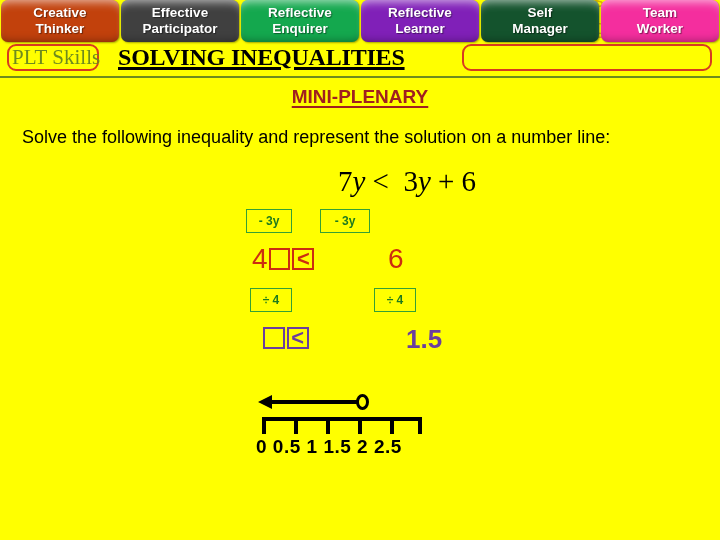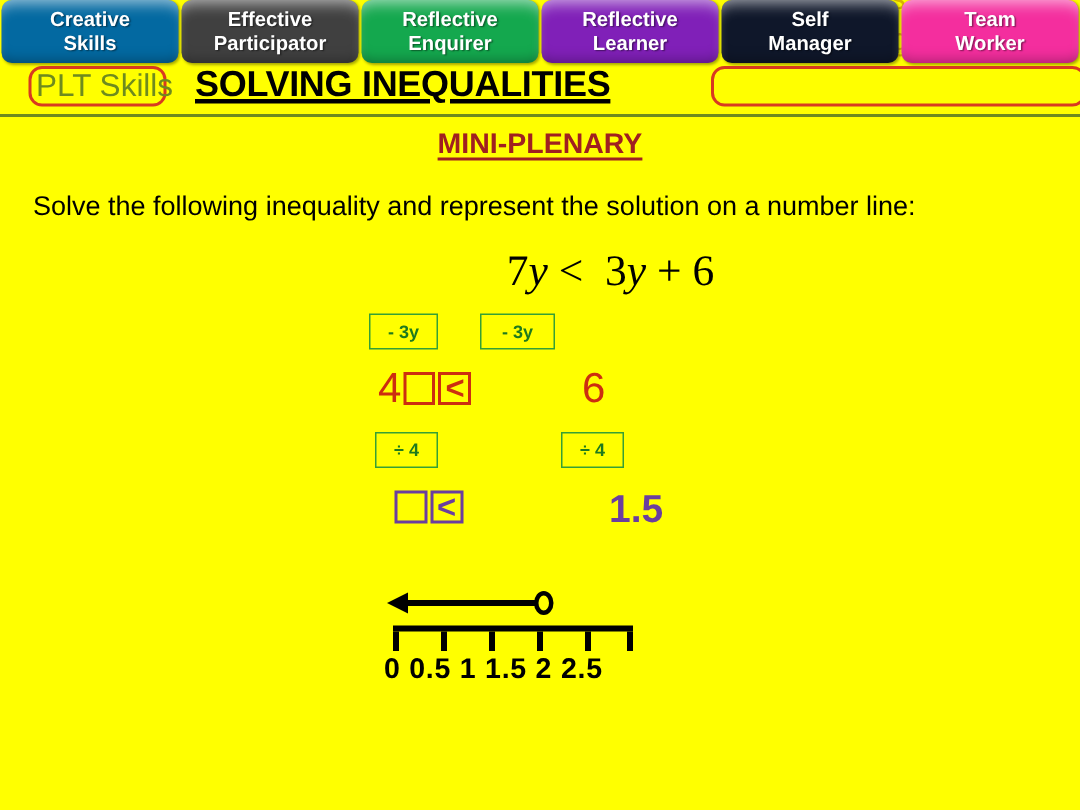--- a/index.html
+++ b/index.html
@@ -40,24 +40,25 @@
     text-shadow: 1px 1px 1px rgba(0,0,0,0.45);
     box-shadow: inset 0 8px 10px -6px rgba(255,255,255,0.65),
                 inset 0 -7px 9px -6px rgba(0,0,0,0.35),
                 1px 1px 2px rgba(0,0,0,0.35);
   }
   .plt-tab span { display: block; white-space: nowrap; }
 
   
   #title-row {
     position: absolute;
-    left: 12px; top: 42px;
+    left: 0; top: 42px;
     width: 576px;
     height: 32px;
     z-index: 6;
+    font-family: Liberation Serif, serif;
   }
   #plt-skills-box {
     position: absolute;
     left: 7px; top: 2px;
     width: 92px;
     height: 27px;
     border: 2.5px solid #D83A20;
     border-radius: 9px;
     box-sizing: border-box;
     background: transparent;
@@ -264,37 +265,37 @@
     font-weight: bold;
     color: #000000;
     white-space: nowrap;
     letter-spacing: 0.5px;
   }
 </style>
 </head>
 <body>
 
 <div id="plt-banner">
-  <div class="plt-tab" style="background: #0369a1;">
+  <div class="plt-tab" style="background: #c2410c;">
     <span>Creative</span>
-    <span>Skills</span>
+    <span>Thinker</span>
   </div>
   <div class="plt-tab" style="background: #404040;">
     <span>Effective</span>
     <span>Participator</span>
   </div>
   <div class="plt-tab" style="background: rgb(20, 168, 78);">
     <span>Reflective</span>
     <span>Enquirer</span>
   </div>
   <div class="plt-tab" style="background: rgb(128, 32, 184);">
     <span>Reflective</span>
     <span>Learner</span>
   </div>
-  <div class="plt-tab" style="background: #0f172a; text-align: right;">
+  <div class="plt-tab" style="background: #14532d; text-align: right;">
     <span>Self</span>
     <span>Manager</span>
   </div>
   <div class="plt-tab" style="background: rgb(244, 46, 158);">
     <span>Team</span>
     <span>Worker</span>
   </div>
 </div>
 
 <div id="which-ones-text">Which ones are you using?</div>

